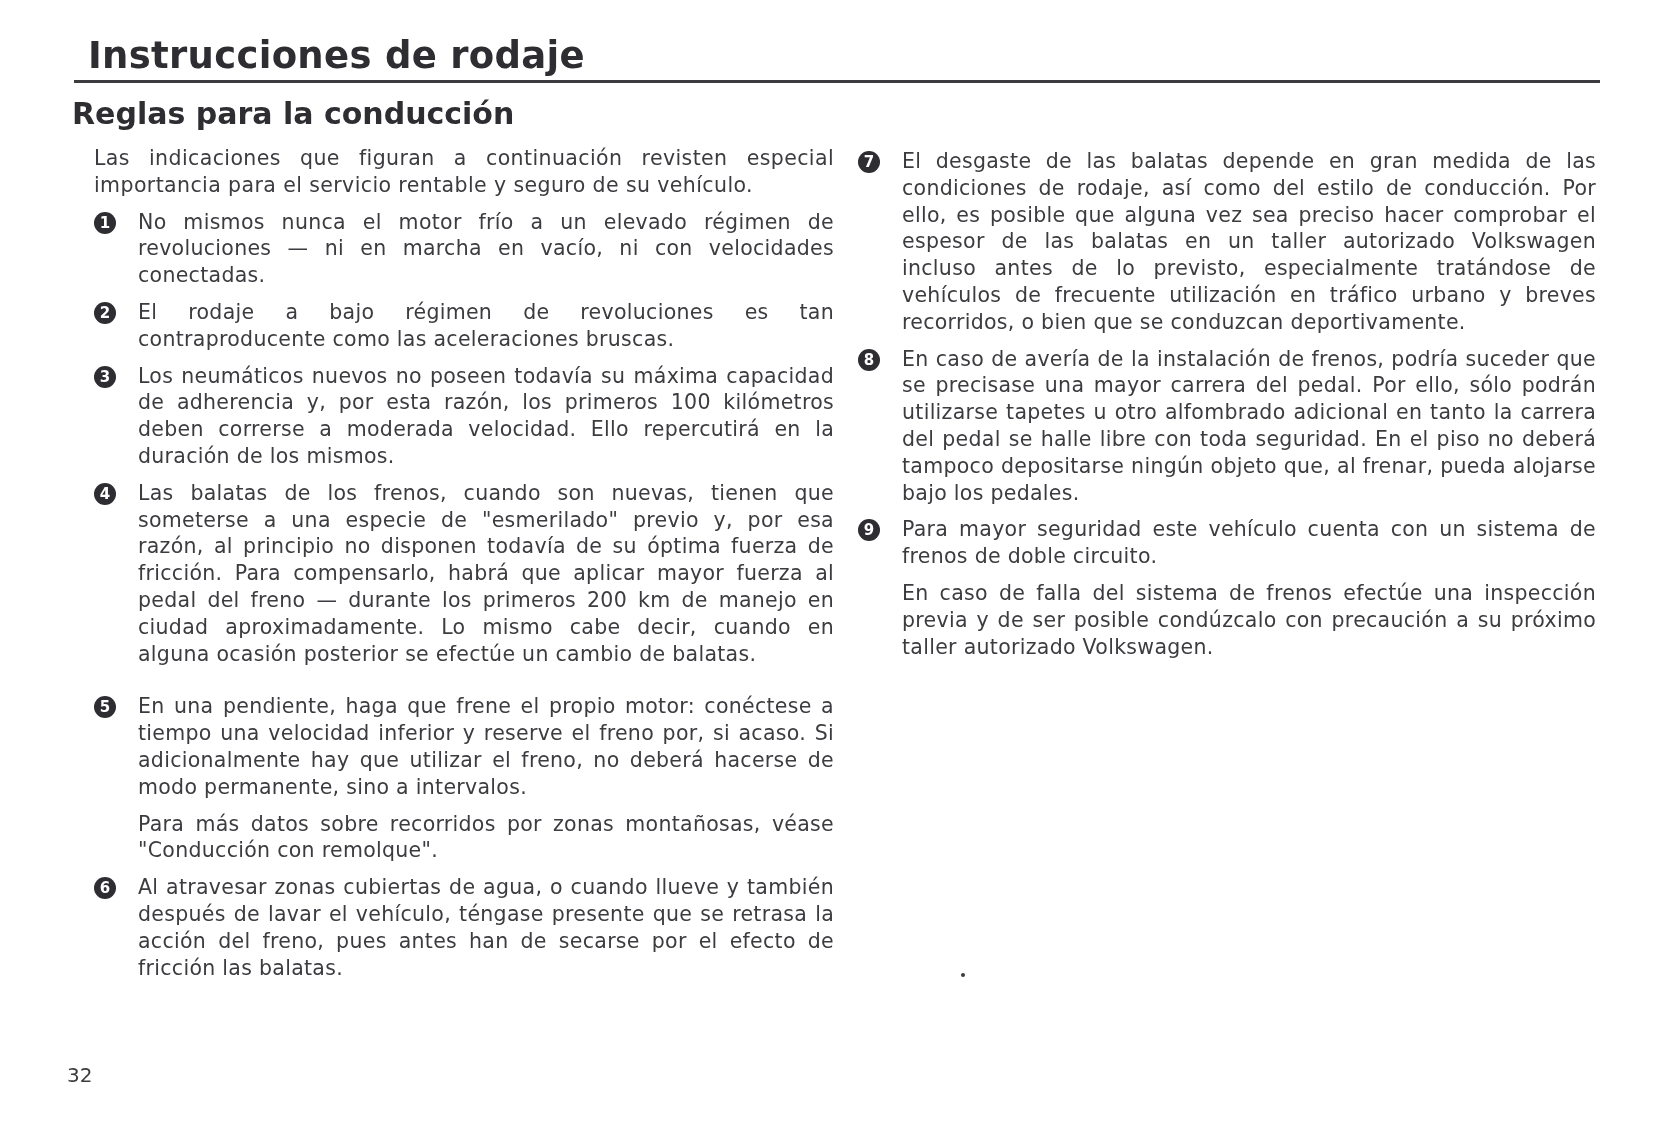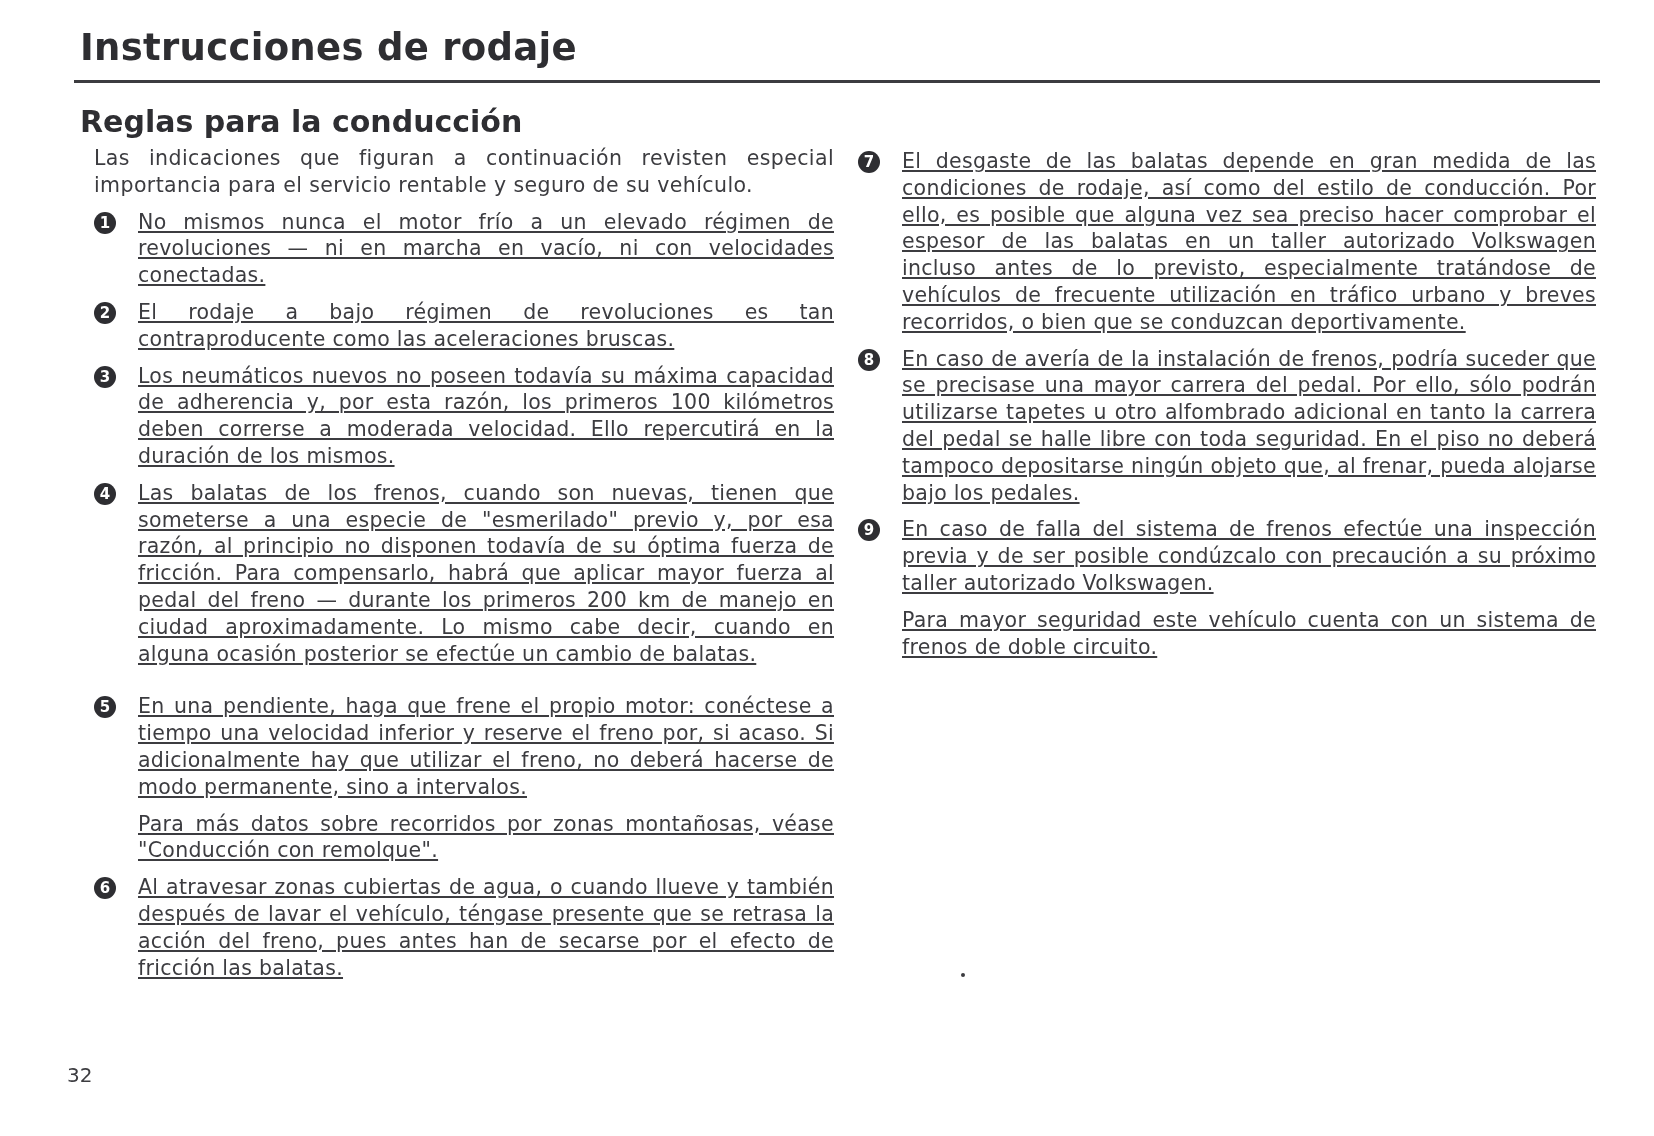--- a/index.html
+++ b/index.html
@@ -3,36 +3,36 @@
 <meta charset="utf-8">
 <style>
   html, body { margin: 0; padding: 0; background: #ffffff; }
   body {
     width: 1654px; height: 1136px; position: relative; overflow: hidden;
     font-family: "DejaVu Sans", sans-serif; color: #3a3a3e;
   }
   .page-title {
     position: absolute; left: 76px; top: 22px;
     font-family: "DejaVu Sans", sans-serif; font-weight: bold;
-    font-size: 37px; letter-spacing: 0.3px; color: #2e2e32; margin: 4px;
+    font-size: 37px; letter-spacing: 0.3px; color: #2e2e32; margin: 12px;
   }
   .title-rule {
     position: absolute; left: 74px; top: 80px; width: 1526px; height: 3px;
     background: #3c3c40;
   }
   .section-title {
     position: absolute; left: 72px; top: 96px;
-    font-weight: bold; font-size: 30px; color: #2e2e32; margin: 8px;
+    font-weight: bold; font-size: 30px; color: #2e2e32; margin: 0;
   }
   .col { position: absolute; font-size: 20.5px; line-height: 26.8px; color: #3c3c40; }
   .col-left { left: 72px; top: 145px; width: 740px; margin-left: 22px; }
   .col-right { left: 858px; top: 148px; width: 738px; }
   .intro { margin: 0 0 10px 0; text-align: justify; letter-spacing: 0.4px; }
   .item { position: relative; padding-left: 44px; margin: 0 0 10px 0; }
-  .item p { margin: 0 0 10px 0; text-align: justify; letter-spacing: 0.3px; text-decoration: underline; }
+  .item p { margin: 0 0 10px 0; text-align: justify; letter-spacing: 0.3px; }
   .item p:last-child { margin-bottom: 0; }
   .badge {
     position: absolute; left: 0; top: 3px; width: 22px; height: 22px; border-radius: 50%;
     background: #2e2e32; color: #ffffff; font-size: 15px; font-weight: bold;
     line-height: 22px; text-align: center;
   }
   .item.gap-before { margin-top: 26px; }
   .page-number { position: absolute; left: 67px; top: 1063px; font-size: 20px; color: #3c3c40; text-align: right; }
   .speck { position: absolute; left: 961px; top: 973px; width: 4px; height: 4px; border-radius: 50%; background: #3c3c40; }
 </style>
@@ -84,19 +84,19 @@
     <p>El desgaste de las balatas depende en gran medida de las condiciones de rodaje, así como del estilo de conducción. Por ello, es posible que alguna vez sea preciso hacer comprobar el espesor de las balatas en un taller autorizado Volkswagen incluso antes de lo previsto, especialmente tratándose de vehículos de frecuente utilización en tráfico urbano y breves recorridos, o bien que se conduzcan deportivamente.</p>
   </div>
 
   <div class="item">
     <span class="badge">8</span>
     <p>En caso de avería de la instalación de frenos, podría suceder que se precisase una mayor carrera del pedal. Por ello, sólo podrán utilizarse tapetes u otro alfombrado adicional en tanto la carrera del pedal se halle libre con toda seguridad. En el piso no deberá tampoco depositarse ningún objeto que, al frenar, pueda alojarse bajo los pedales.</p>
   </div>
 
   <div class="item">
     <span class="badge">9</span>
+    <p>Para mayor seguridad este vehículo cuenta con un sistema de frenos de doble circuito.</p>
     <p>En caso de falla del sistema de frenos efectúe una inspección previa y de ser posible condúzcalo con precaución a su próximo taller autorizado Volkswagen.</p>
-    <p>Para mayor seguridad este vehículo cuenta con un sistema de frenos de doble circuito.</p>
   </div>
 </div>
 
 <div class="speck"></div>
 <div class="page-number">32</div>
 
 </body></html>

